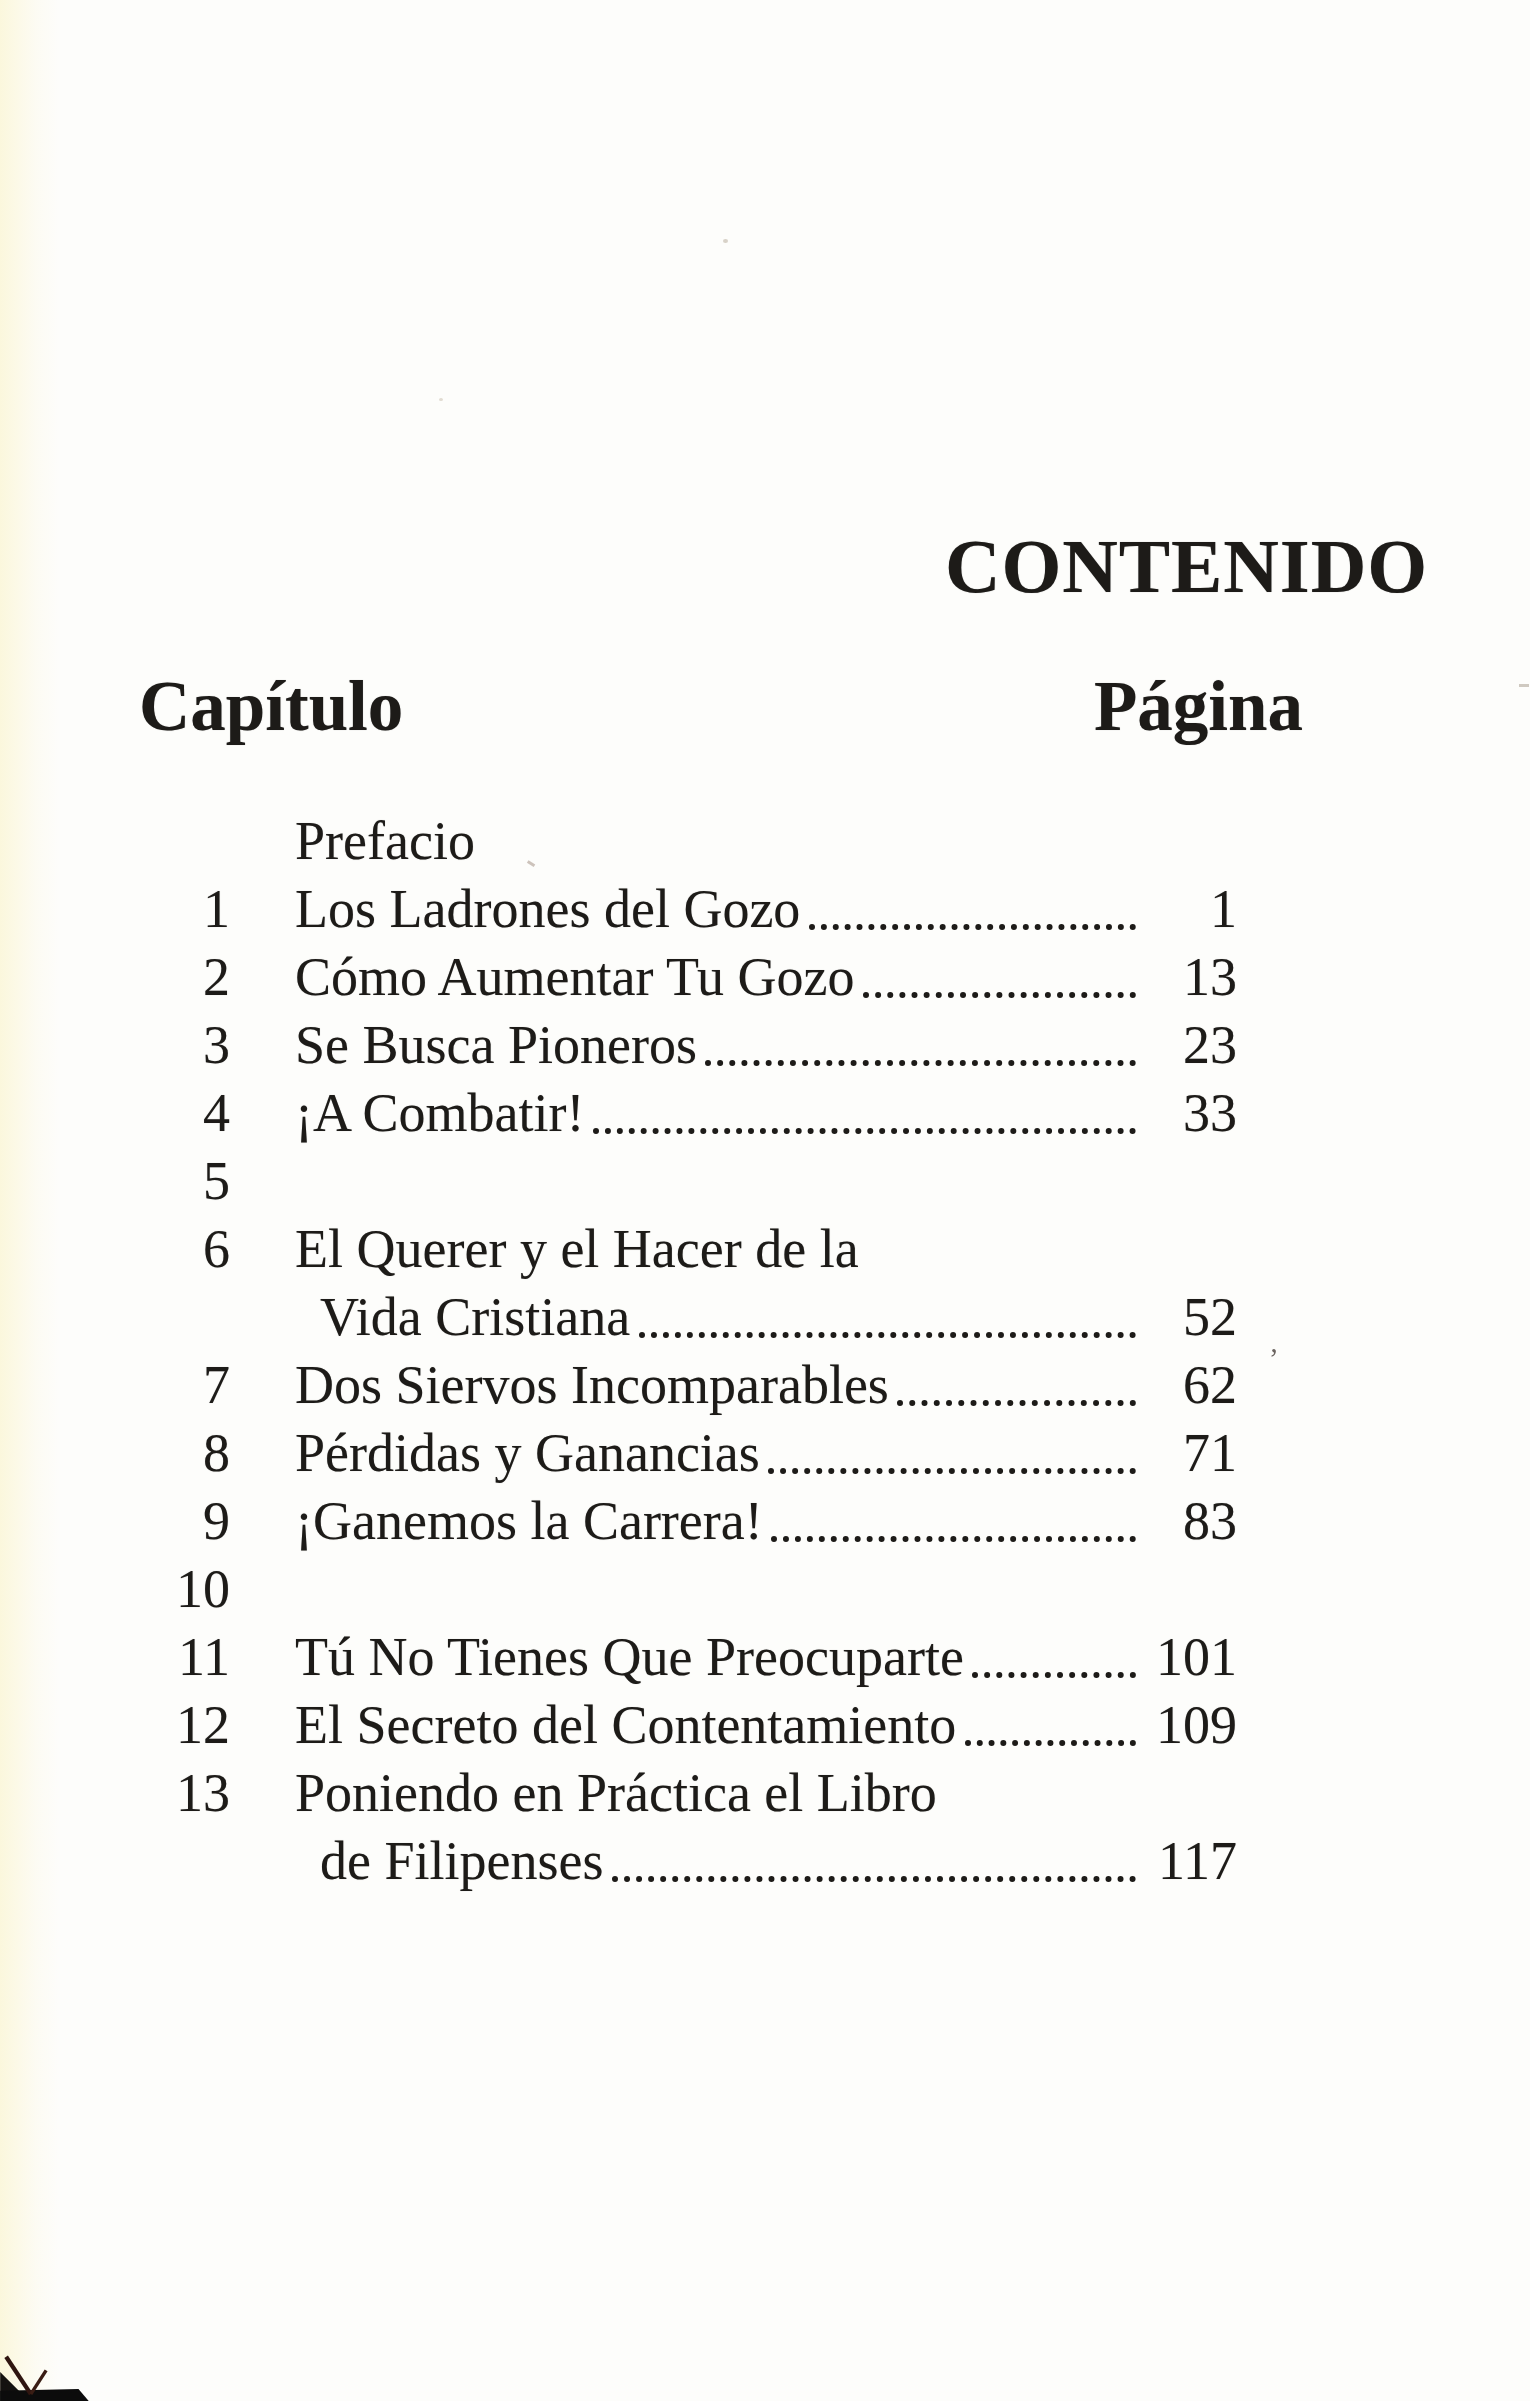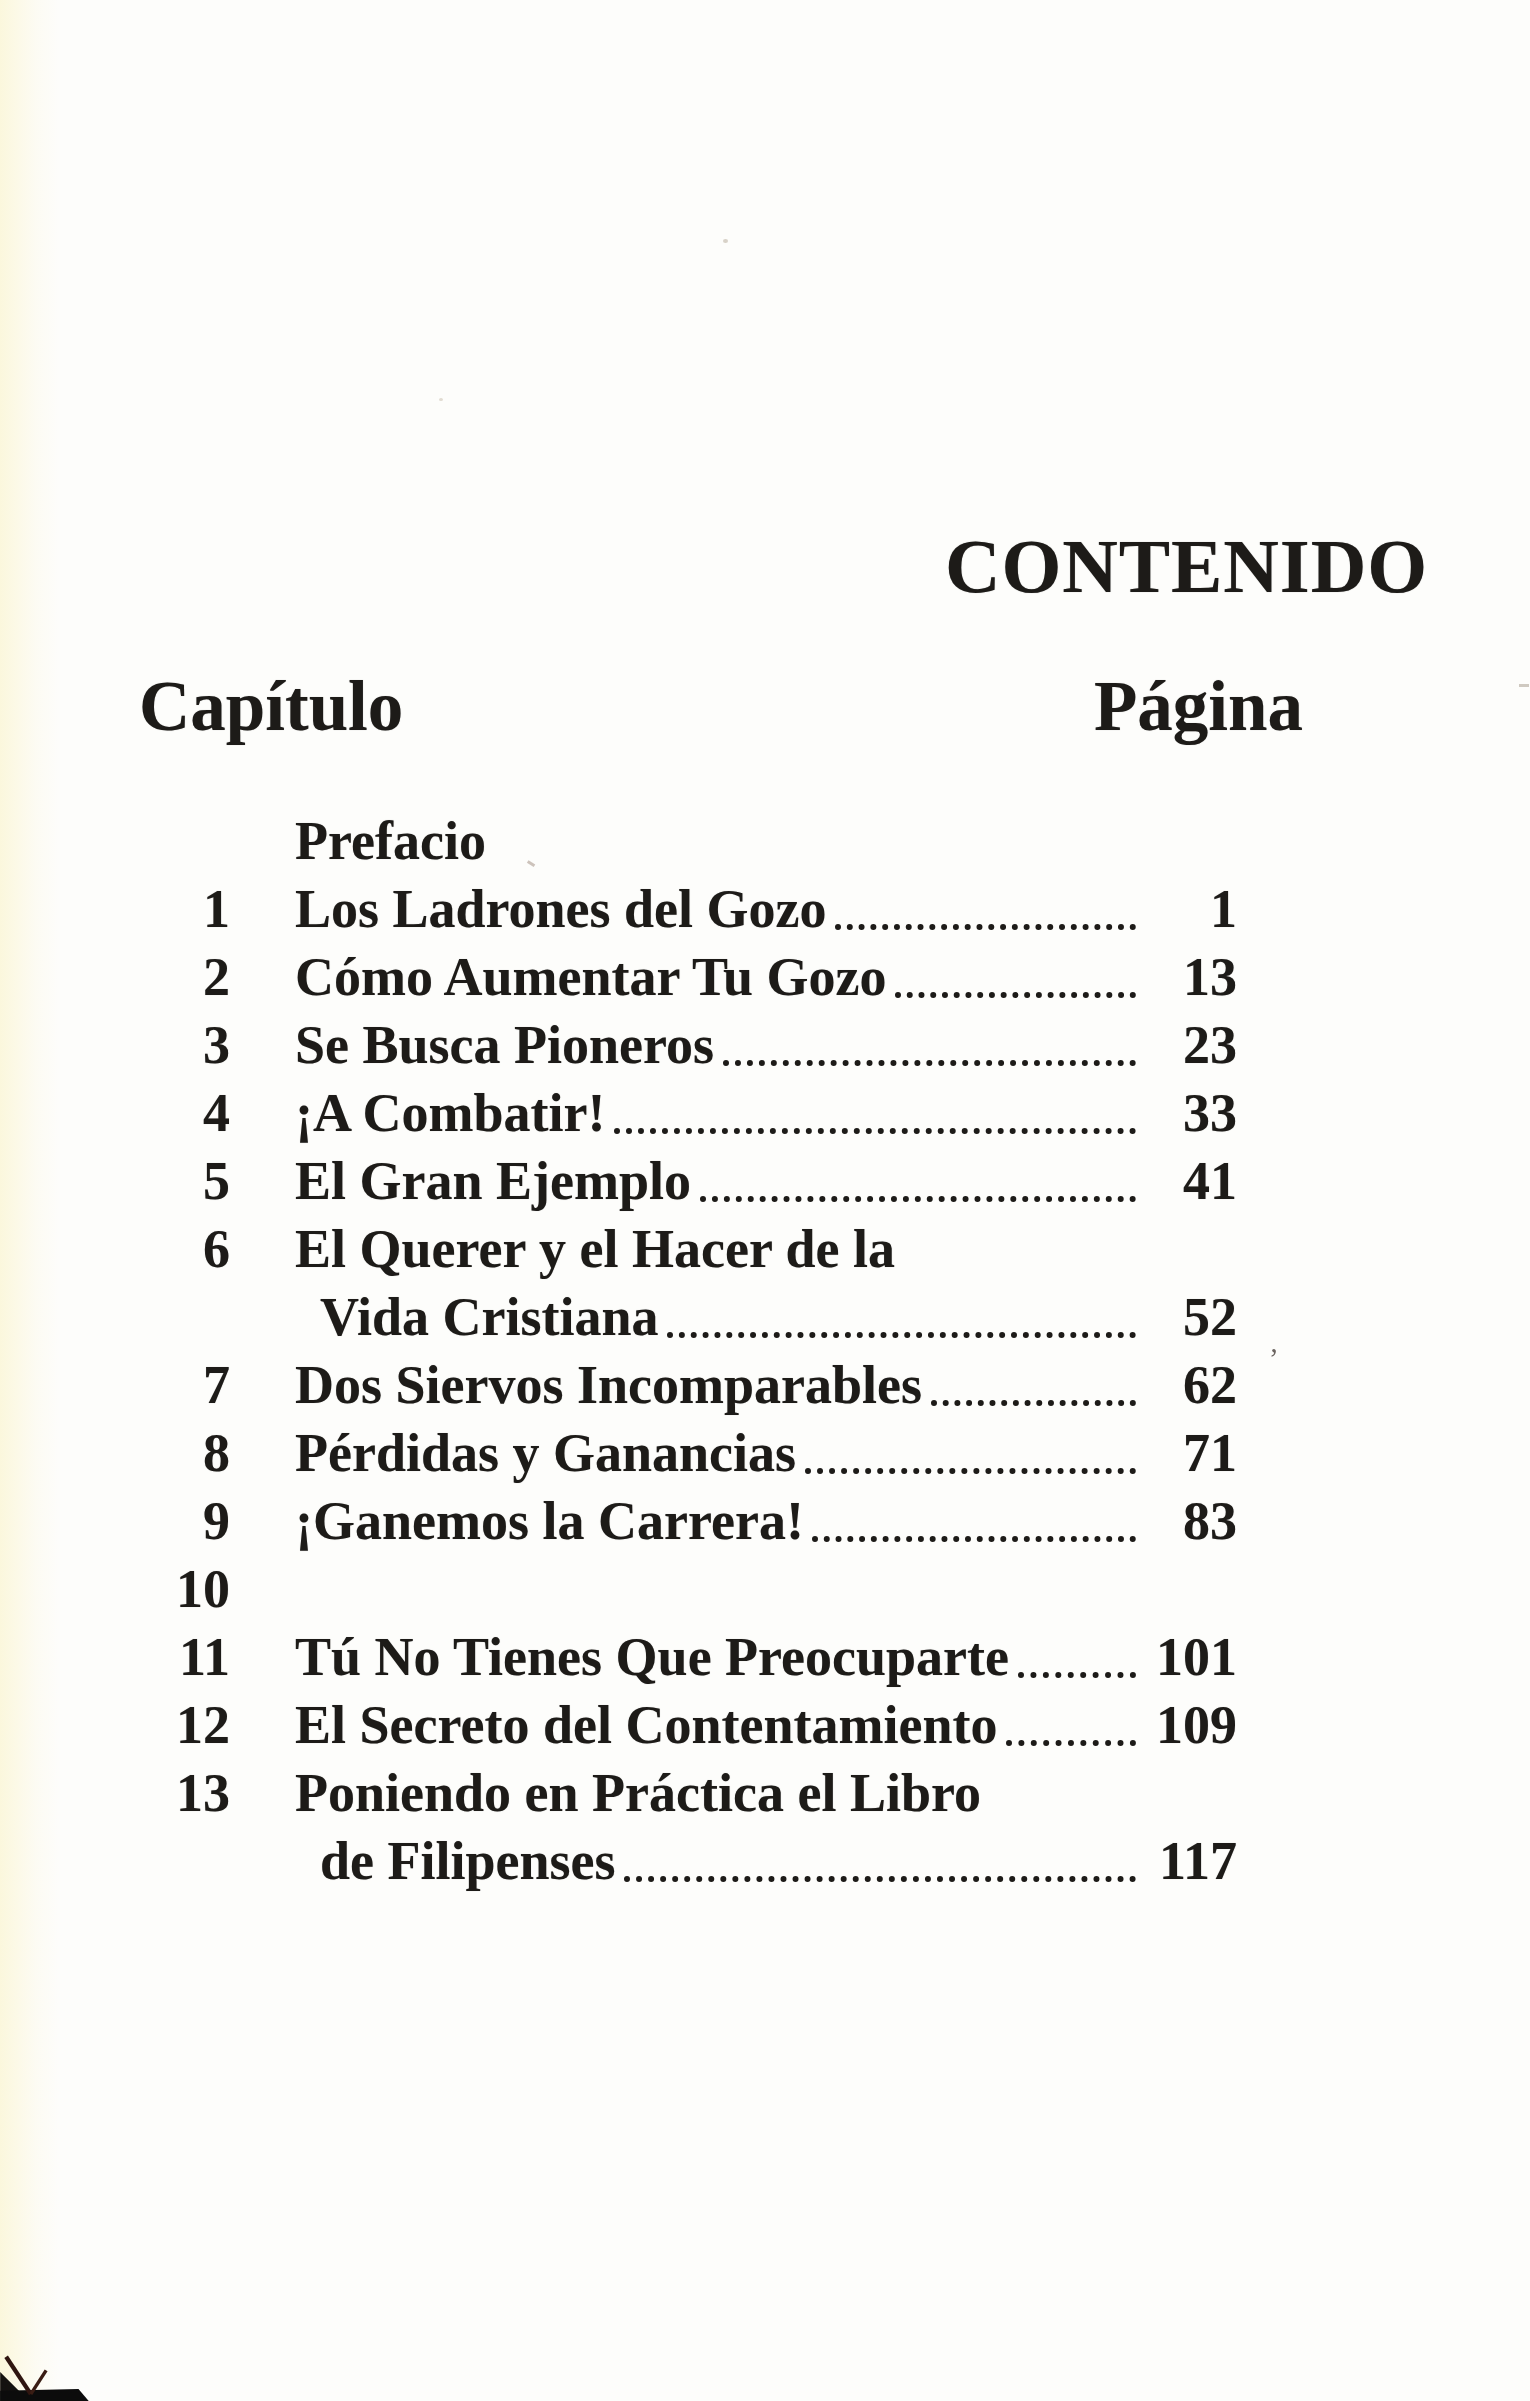--- a/index.html
+++ b/index.html
@@ -39,21 +39,20 @@
     position:absolute;top:672px;left:139px;right:228px;
     display:flex;justify-content:space-between;
     font-size:71px;font-weight:bold;line-height:68px;
     text-shadow:0 0 0.9px rgba(0,0,0,.35);
   }
 
   .toc{
     position:absolute;top:807px;left:102px;width:1135px;
     font-size:54px;line-height:68px;
     text-shadow:0 0 0.9px rgba(0,0,0,.3);
-    font-weight:bold;
   }
   .entry{display:flex;align-items:flex-start;}
   .num{flex:0 0 128px;text-align:right;}
   .body{flex:1 1 auto;margin-left:65px;min-width:0;}
   .line{display:flex;align-items:baseline;}
   .line.cont{margin-left:25px;}
   .t{flex:0 1 auto;white-space:nowrap;}
   .leader{
     flex:1 1 34px;
     align-self:flex-end;
@@ -130,27 +129,20 @@
           <div class="line">
             <span class="t">¡A Combatir!</span>
             <span class="leader"></span>
             <span class="pg">33</span>
           </div>
         </div>
     </div>
 
     <div class="entry">
       <span class="num">5</span>
-      <div class="body">
-          <div class="line">
-            <span class="t">El Gran Ejemplo</span>
-            <span class="leader"></span>
-            <span class="pg">41</span>
-          </div>
-        </div>
     </div>
 
     <div class="entry">
       <span class="num">6</span>
       <div class="body">
           <div class="line">
             <span class="t">El Querer y el Hacer de la</span>
           </div>
           <div class="line cont">
             <span class="t">Vida Cristiana</span>

